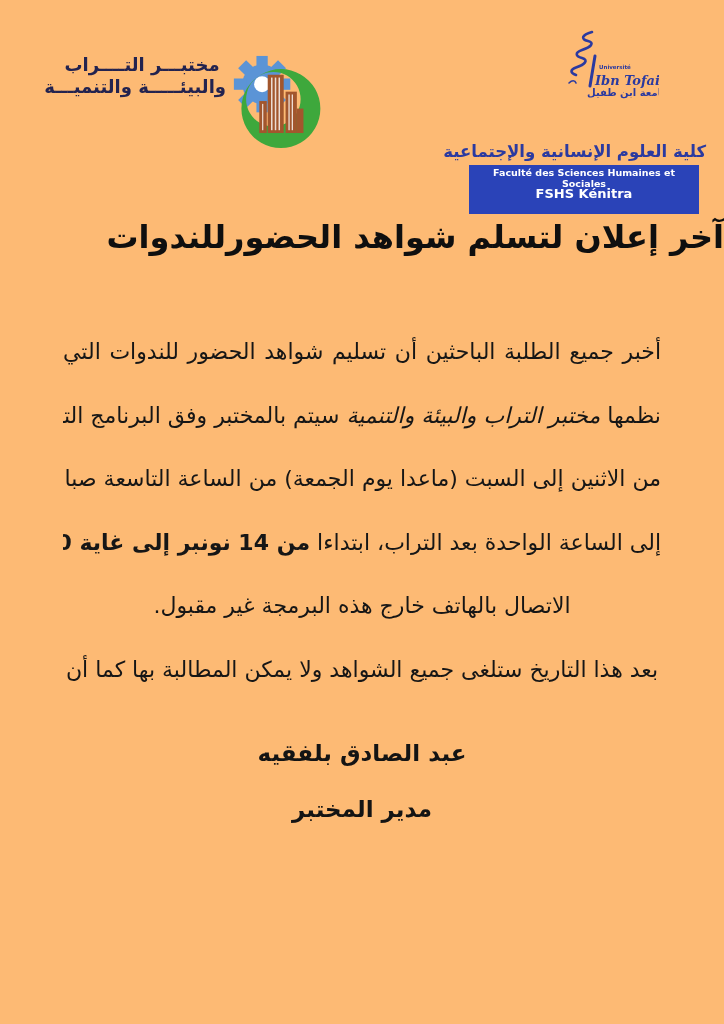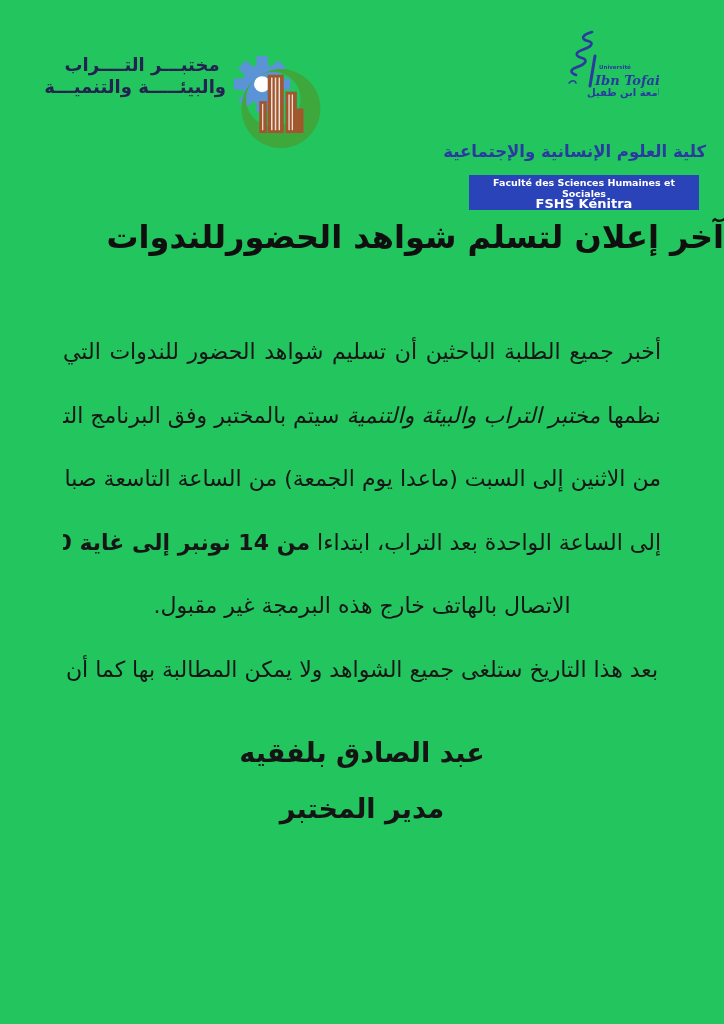--- a/index.html
+++ b/index.html
@@ -1,21 +1,21 @@
 <!DOCTYPE html>
 <html lang="ar"><head>
 <meta charset="utf-8">
 <style>
   * { margin:0; padding:0; box-sizing:border-box; }
   html,body { background:#e9e9e9; }
   .page {
     position:relative;
     width:724px; height:1024px;
     margin:0 auto;
-    background:#22c55e;
+    background:#fdba74;
     font-family:"DejaVu Sans", sans-serif;
     overflow:hidden;
   }
 
   
   .logo-left {
     position:absolute; left:58px; top:54px;
     display:flex; align-items:flex-start;
   }
   .lab-text { width:168px; }
@@ -37,23 +37,23 @@
     position:absolute; left:462px; top:28px; width:244px;
     text-align:center;
   }
   .calli-svg { display:block; margin:0 auto; }
   .fac-ar {
     direction:rtl;
     font-size:16.5px; font-weight:bold; color:#2b3aa0;
     line-height:20px; white-space:nowrap;margin-top:40px;
   }
   .fac-banner {
-    width:230px; margin:13px auto 0;
+    width:230px; margin:3px auto 0;
     background:#2a43b8; color:#ffffff;
-    padding:2px 2px 1px;
+    padding:2px 2px 15px;
   }
   .fac-banner .b1 { font-size:9.5px; font-weight:bold; line-height:11px; }
   .fac-banner .b2 { font-size:13px;   font-weight:bold; line-height:10px; }
 
   
   .doc-title {
     position:absolute; top:218px; left:0; right:0;
     direction:rtl; text-align:right;
     font-size:32px; font-weight:bold; color:#0f0f0f;
   }
@@ -70,21 +70,21 @@
     overflow:hidden; white-space:nowrap;
   }
   .bline.center { text-align:center; text-align-last:center; white-space:normal; }
   .seg-italic { font-style:italic; }
   .seg-bold   { font-weight:bold; }
 
   
   .signature {
     position:absolute; top:736px; left:0; right:0;
     direction:rtl; text-align:center;
-    font-size:27px; font-weight:bold; color:#141414;
+    font-size:23px; font-weight:bold; color:#141414;
   }
   .signature .sig-name { line-height:34px; }
   .signature .sig-role { line-height:34px; margin-top:22px; }
 </style>
 </head>
 <body>
 
 <div class="page">
 
   <div class="logo-left">

